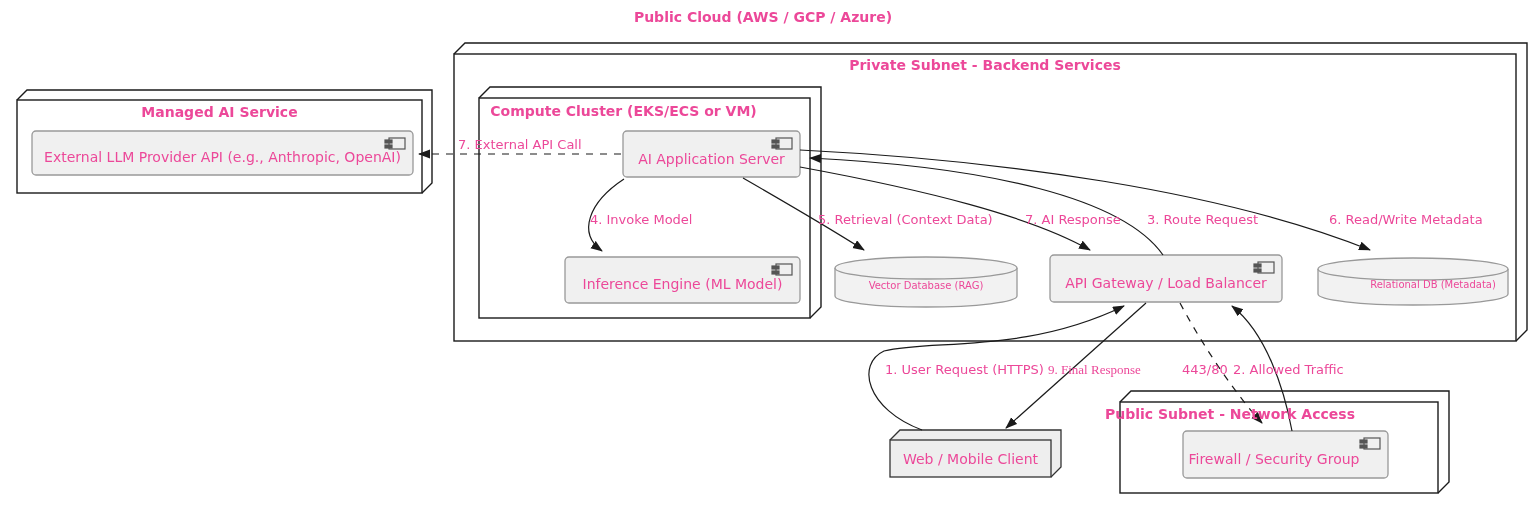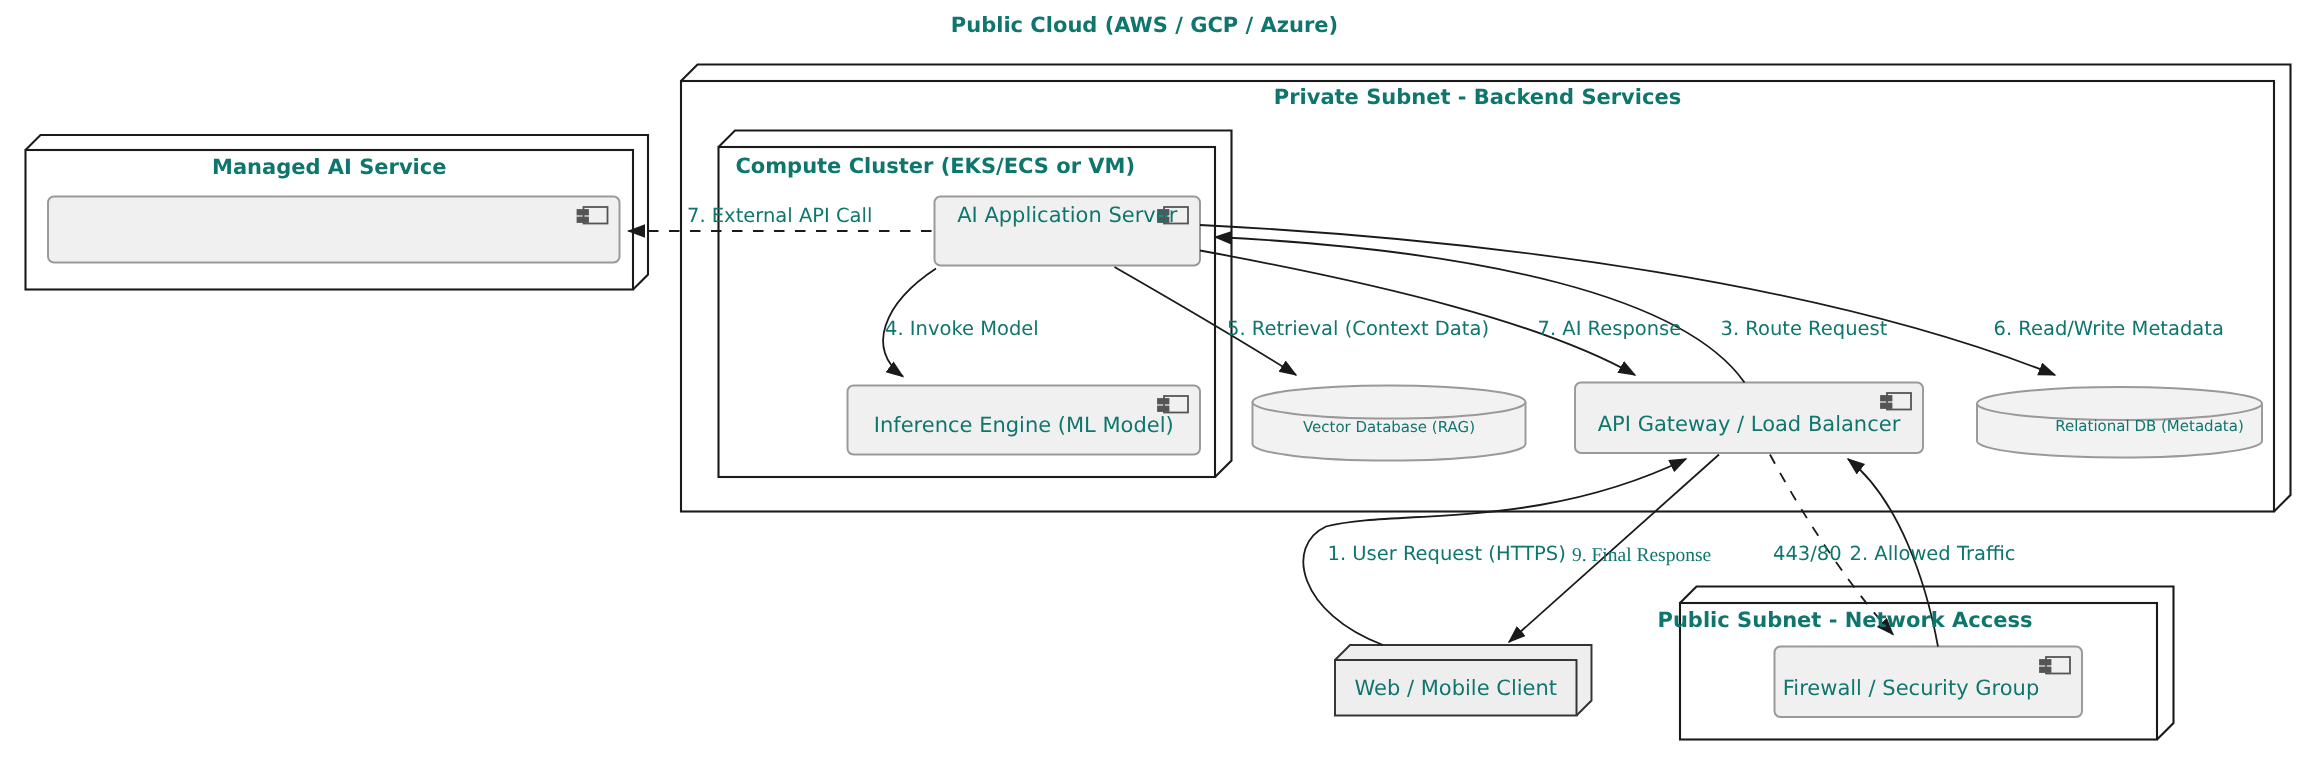--- a/index.html
+++ b/index.html
@@ -1,18 +1,18 @@
 <!DOCTYPE html>
 <html><head>
 <meta charset="utf-8">
 <style>
   html,body{margin:0;padding:0;background:#ffffff;}
   #canvas{
     position:relative;width:1540px;height:510px;background:#ffffff;
-    font-family:"DejaVu Sans","Liberation Sans",sans-serif;color:#0f766e;
+    font-family:"DejaVu Sans","Liberation Sans",sans-serif;color:#ec4899;
     overflow:hidden;
   }
   #shapes{position:absolute;left:0;top:0;width:1540px;height:510px;}
   .lbl{position:absolute;font-size:13px;line-height:15px;white-space:nowrap;}
   .node-title{position:absolute;font-size:14px;font-weight:bold;text-align:center;white-space:nowrap;}
   .comp-label{
     position:absolute;display:flex;align-items:center;justify-content:center;
     font-size:14px;white-space:nowrap;padding-top:8px;box-sizing:border-box;
   }
   .db-label{position:absolute;font-size:10px;text-align:center;white-space:nowrap;}
@@ -114,22 +114,23 @@
   <div class="main-title">Public Cloud (AWS / GCP / Azure)</div>
 
   <div class="node-title" style="left:454px;top:57px;width:1062px;">Private Subnet - Backend Services</div>
 
   <div class="node-title" style="left:17px;top:104px;width:405px;">Managed AI Service</div>
 
   <div class="node-title" style="left:479px;top:103px;width:289px;">Compute Cluster (EKS/ECS or VM)</div>
 
   <div class="node-title" style="left:1096px;top:406px;width:268px;">Public Subnet - Network Access</div>
 
+  <div class="comp-label" style="left:32px;top:131px;width:381px;height:44px;">External LLM Provider API (e.g., Anthropic, OpenAI)</div>
 
-  <div class="comp-label" style="left:623px;top:117px;width:177px;height:46px;">AI Application Server</div>
+  <div class="comp-label" style="left:623px;top:132px;width:177px;height:46px;">AI Application Server</div>
 
   <div class="comp-label" style="left:565px;top:257px;width:235px;height:46px;">Inference Engine (ML Model)</div>
 
   <div class="comp-label" style="left:1050px;top:255px;width:232px;height:47px;">API Gateway / Load Balancer</div>
 
   <div class="comp-label" style="left:1183px;top:431px;width:182px;height:47px;">Firewall / Security Group</div>
 
   <div class="db-label" style="left:835px;top:280px;width:182px;">Vector Database (RAG)</div>
 
   <div class="db-label" style="left:1318px;top:279px;width:190px;margin-left:20px;">Relational DB (Metadata)</div>

